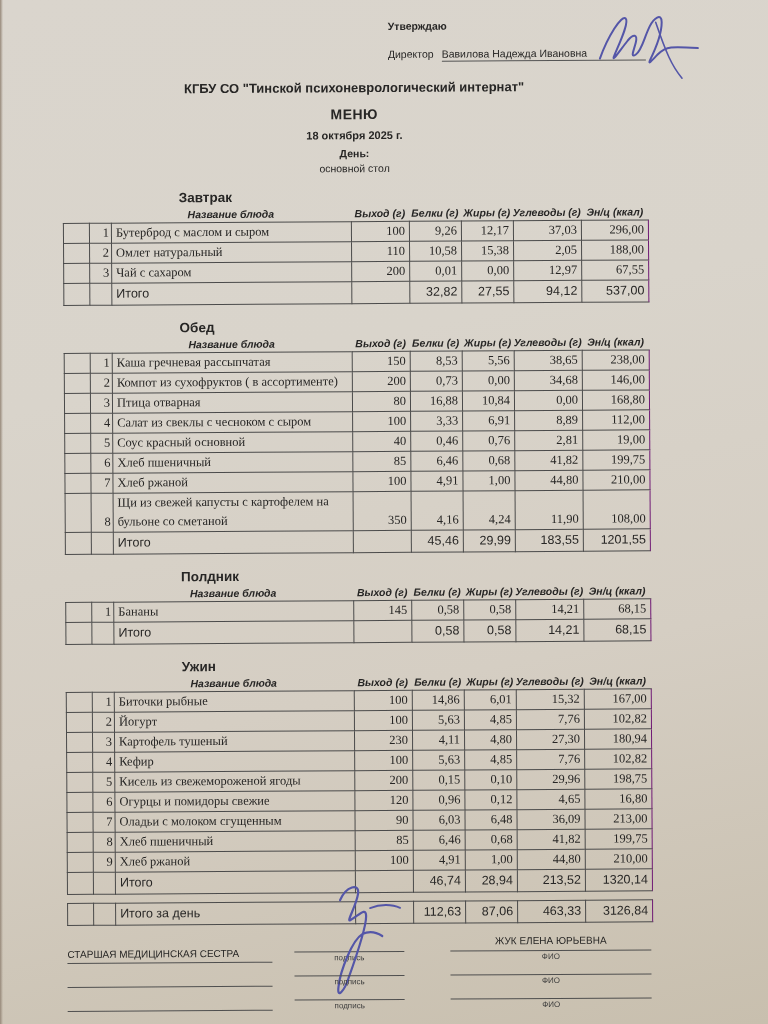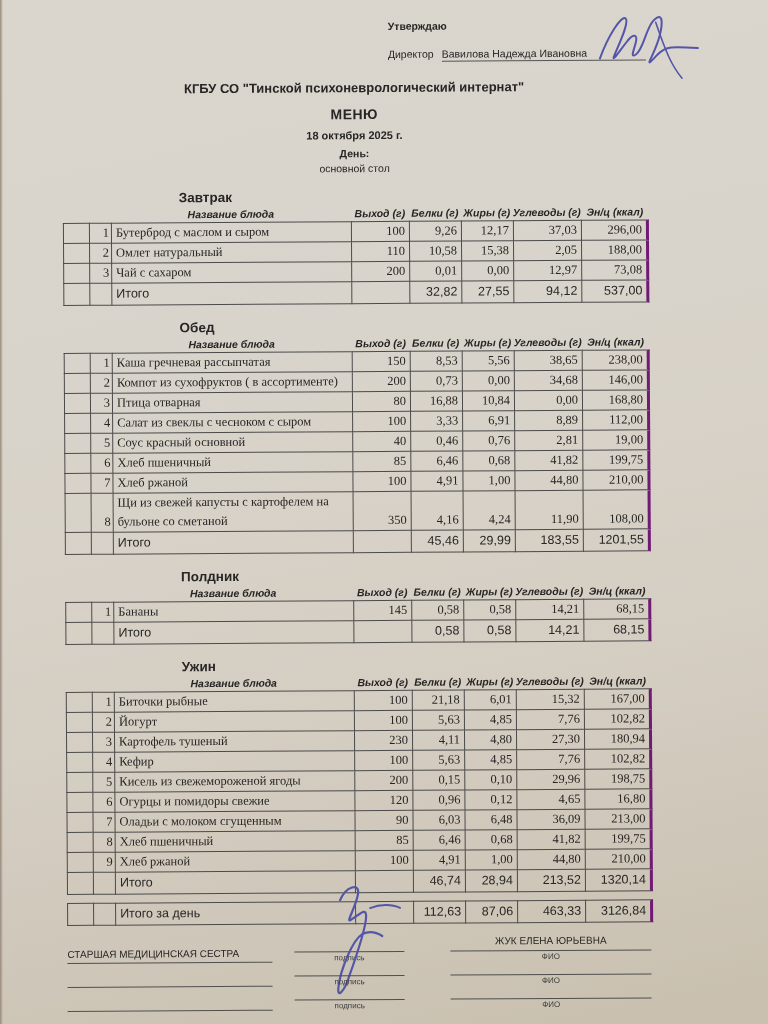--- a/index.html
+++ b/index.html
@@ -32,21 +32,21 @@
   table.menu-table{border-collapse:separate;border-spacing:0;table-layout:fixed;width:586px;}
   col.c-blank{width:26px;}col.c-num{width:22px;}col.c-name{width:240px;}
   col.c-out{width:58px;}col.c-prot{width:52px;}col.c-fat{width:52px;}
   col.c-carb{width:68px;}col.c-kcal{width:68px;}
   thead th{border:none;font-weight:bold;font-style:italic;font-size:10.5px;
     text-align:center;padding:0 0 2px 0;white-space:nowrap;}
   tbody td{border-left:1px solid #4b4b4b;border-bottom:1px solid #4b4b4b;
     font-family:"Liberation Serif",serif;font-size:12.5px;line-height:19px;
     padding:0 4px;vertical-align:bottom;background:transparent;}
   tbody tr:first-child td{border-top:1px solid #4b4b4b;}
-  tbody td:last-child{border-right:3px solid #701a75;}
+  tbody td:last-child{border-right:1px solid #701a75;}
   td.c-num{text-align:right;padding-right:2px;}
   td.num{text-align:right;}
   tr.totals td{font-family:"Liberation Sans",sans-serif;font-size:12.5px;line-height:21px;}
   table.grand{margin-top:8px;}
   table.grand td{font-family:"Liberation Sans",sans-serif;font-size:12.5px;line-height:21px;}
 
   
   .footer{margin:12px 0 0 0;font-size:10px;}
   .sig-row{display:flex;align-items:flex-end;margin-top:13px;}
   .sig-row.first{margin-top:6px;}
@@ -134,21 +134,21 @@
                 <td class="num">188,00</td>
               </tr>
               <tr>
                 <td class="c-blank"></td>
                 <td class="c-num">3</td>
                 <td>Чай с сахаром</td>
                 <td class="num">200</td>
                 <td class="num">0,01</td>
                 <td class="num">0,00</td>
                 <td class="num">12,97</td>
-                <td class="num">73,08</td>
+                <td class="num">67,55</td>
               </tr>
               <tr class="totals">
                 <td class="c-blank"></td>
                 <td class="c-num"></td>
                 <td>Итого</td>
                 <td></td>
                 <td class="num">32,82</td>
                 <td class="num">27,55</td>
                 <td class="num">94,12</td>
                 <td class="num">537,00</td>
@@ -351,21 +351,21 @@
           <th class="colh">Углеводы (г)</th>
           <th class="colh">Эн/ц (ккал)</th>
         </tr>
       </thead>
       <tbody>
               <tr>
                 <td class="c-blank"></td>
                 <td class="c-num">1</td>
                 <td>Биточки рыбные</td>
                 <td class="num">100</td>
-                <td class="num">21,18</td>
+                <td class="num">14,86</td>
                 <td class="num">6,01</td>
                 <td class="num">15,32</td>
                 <td class="num">167,00</td>
               </tr>
               <tr>
                 <td class="c-blank"></td>
                 <td class="c-num">2</td>
                 <td>Йогурт</td>
                 <td class="num">100</td>
                 <td class="num">5,63</td>

